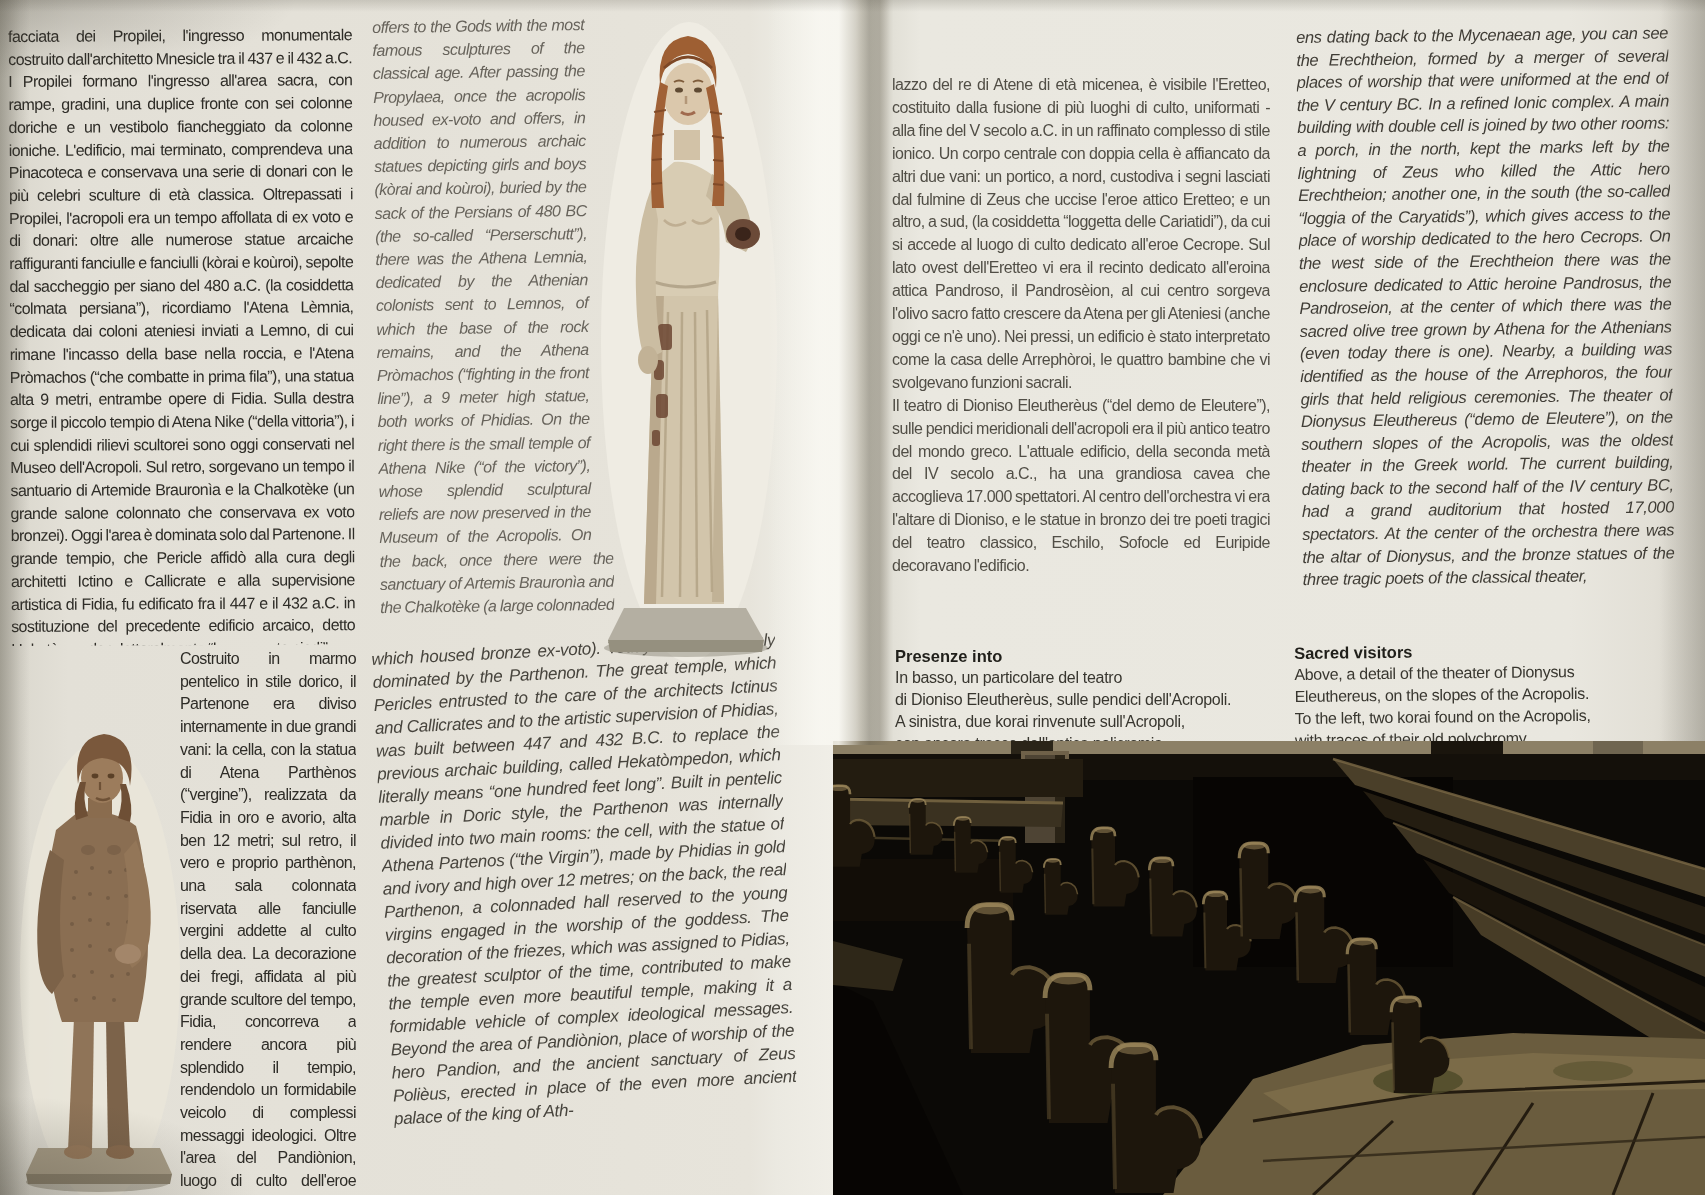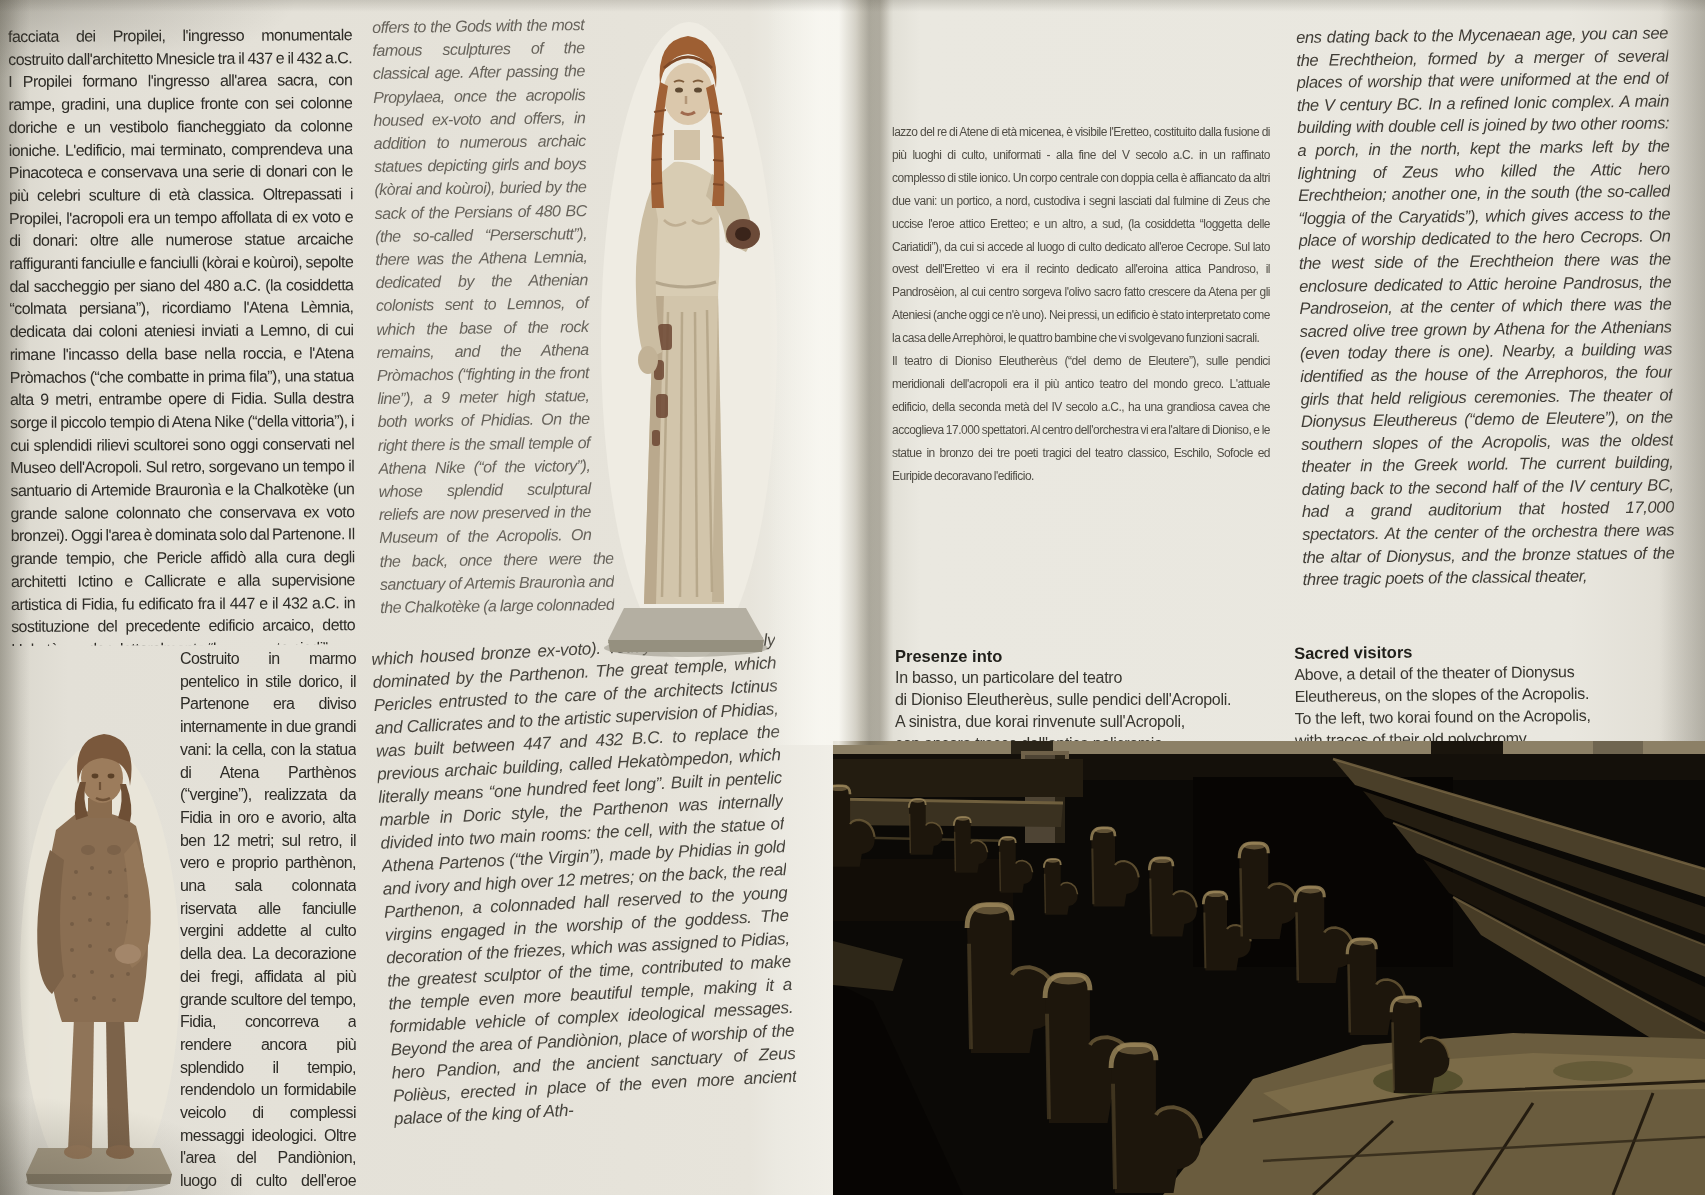--- a/index.html
+++ b/index.html
@@ -11,22 +11,22 @@
       #ebe9e1 45.5%, #f0eee7 49%, #ece9e1 50.2%, #cfccc0 51.1%, #bfbbaf 51.6%,
       #e2e0d7 52.4%, #eae8e0 54%, #e9e7df 92%, #e2dfd6 97%, #d2cfc5 100%);
   }
   .abs{position:absolute;}
   .colIT1{width:344px;font-size:16px;line-height:22.7px;letter-spacing:-0.55px;word-spacing:-1px;
     text-align:justify;color:#2e2c27;overflow:hidden;hyphens:auto;}
   .colEN1{width:234px;font-style:italic;font-size:16px;line-height:23.2px;letter-spacing:-0.5px;word-spacing:-0.5px;
     text-align:justify;color:#67635b;overflow:hidden;hyphens:auto;}
   .colEN1wide{width:404px;font-style:italic;font-size:17px;line-height:23px;letter-spacing:-0.3px;
     text-align:justify;color:#47443d;overflow:hidden;transform:rotate(-2.8deg);transform-origin:0 0;hyphens:auto;}
-  .colIT2{width:378px;font-size:12px;line-height:22.9px;letter-spacing:-0.5px;word-spacing:-0.8px;
-    text-align:justify;color:#514e46;overflow:hidden;white-space:pre-line;hyphens:auto;margin-top:47px;}
+  .colIT2{width:378px;font-size:16px;line-height:22.9px;letter-spacing:-0.5px;word-spacing:-0.8px;
+    text-align:justify;color:#514e46;overflow:hidden;white-space:pre-line;hyphens:auto;}
   .colEN2{width:372px;font-style:italic;font-size:16.5px;line-height:22.6px;letter-spacing:-0.35px;
     text-align:justify;color:#403d36;overflow:hidden;transform:rotate(-0.7deg);transform-origin:0 0;hyphens:auto;}
   .capTitle{font-size:16.5px;font-weight:bold;color:#201f1a;line-height:22px;}
   .capBody{font-size:16px;color:#38362f;line-height:22px;white-space:pre-line;letter-spacing:-0.3px;}
   .statueFloat{float:left;width:172px;height:547px;shape-margin:7px;
     shape-outside:polygon(0% 0%,60% 0%,67% 6%,75% 13%,84% 22%,92% 34%,97% 46%,93% 57%,87% 68%,92% 78%,99% 87%,100% 100%,0% 100%);}
   .armFloat{float:right;width:22px;height:280px;margin-top:248px;}
   .overlay{pointer-events:none;}
 </style>
 </head>

